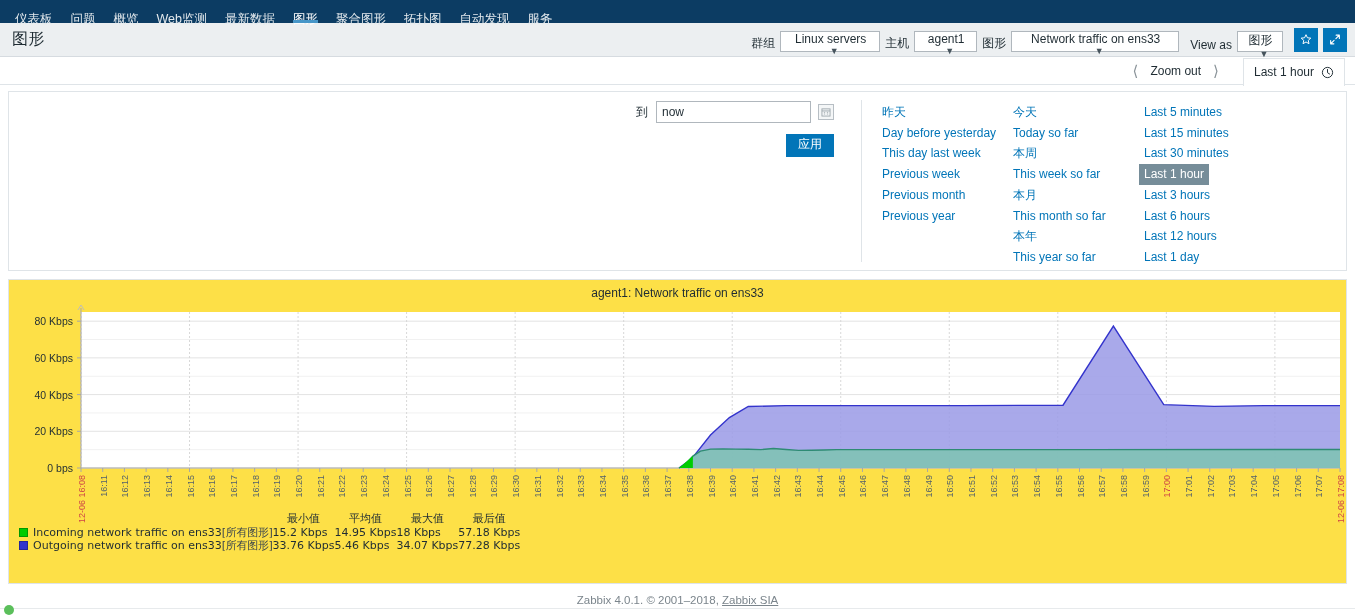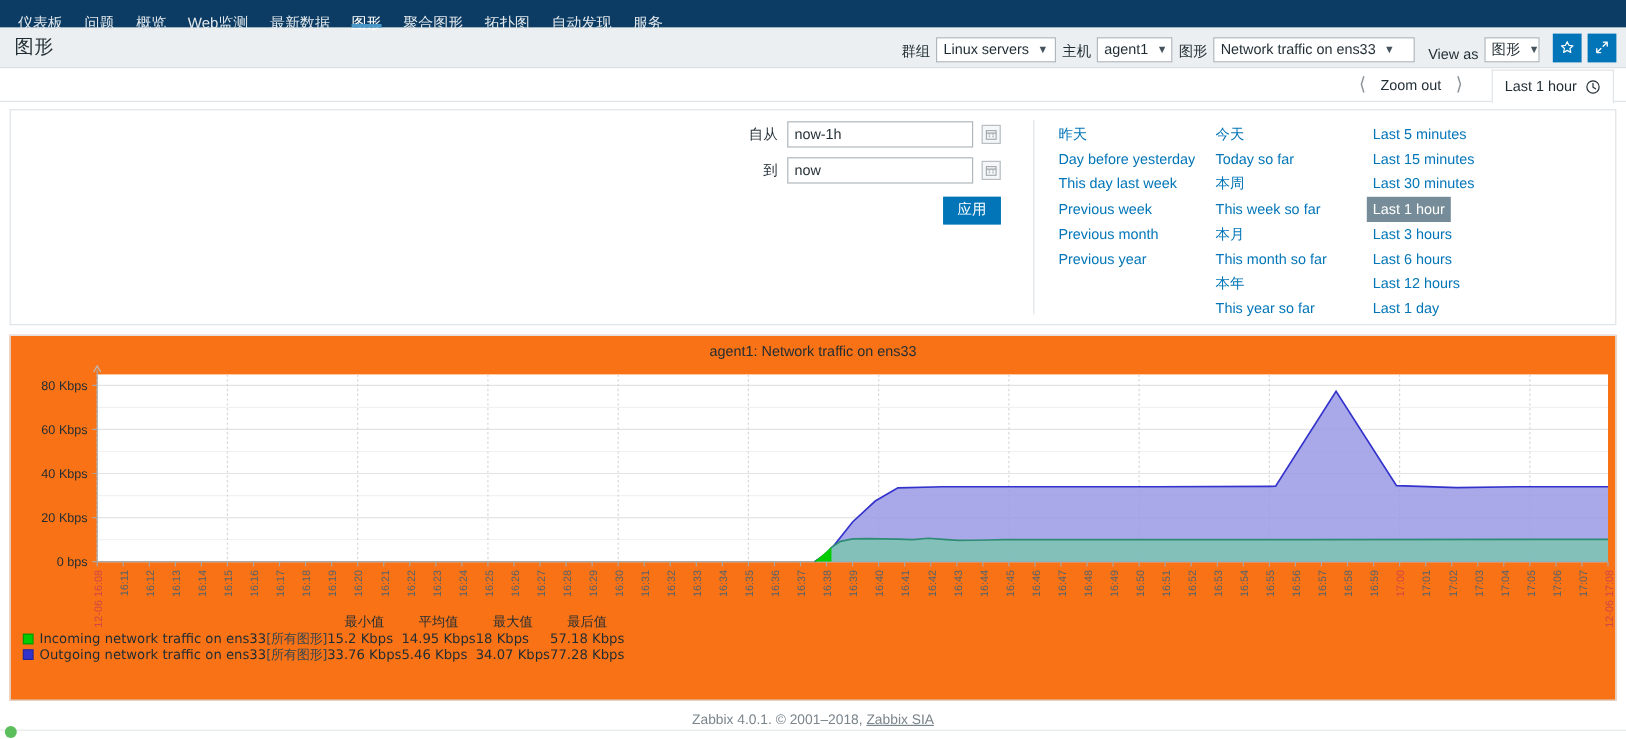--- a/index.html
+++ b/index.html
@@ -62,20 +62,21 @@
   .fakeselect {
     height: 21px;
     background: #ffffff;
     border: 1px solid #b0b7bd;
     display: inline-flex; align-items: center;
     padding: 0 4px 0 5px;
     font-size: 12px;
     color: #1f2c33;
     cursor: pointer;
     white-space: nowrap;
+    flex-direction: column;
   }
   .fakeselect .caret {
     margin-left: 7px;
     font-size: 9px;
     color: #46535c;
   }
   .sqbtn {
     width: 24px; height: 24px;
     background: #0275b8;
     border: none;
@@ -210,21 +211,21 @@
   .preset.selected {
     background: #768d99;
     color: #ffffff;
     padding: 0 5px;
     margin-left: -5px;
   }
 
   
   #graphpanel {
     margin: 8px 8px 0 8px;
-    background: #f97316;
+    background: #fde047;
     border: 1px solid #dfe4e8;
     height: 305px;
     position: relative;
   }
   #graph-title {
     text-align: center;
     font-size: 12px;
     color: #1f2c33;
     padding-top: 6px;
   }
@@ -379,31 +380,20 @@
     <svg class="clock-ic" width="13" height="13" viewBox="0 0 16 16">
       <circle cx="8" cy="8" r="6.3" fill="none" stroke="#1f2c33" stroke-width="1.2"></circle>
       <path d="M8 4.3V8.2l2.6 1.7" fill="none" stroke="#1f2c33" stroke-width="1.2" stroke-linecap="round"></path>
     </svg>
   </div>
 </div>
 
 <div id="filterpanel">
 
   <div id="filter-left">
-    <div class="frow">
-      <span class="flabel">自从</span>
-      <input class="finput" value="now-1h" style="">
-      <span class="cal-btn">
-        <svg width="10" height="10" viewBox="0 0 16 16">
-          <rect x="1.5" y="3" width="13" height="11.5" fill="none" stroke="#9aa3a9" stroke-width="1.4"></rect>
-          <path d="M1.5 6.3h13" stroke="#9aa3a9" stroke-width="1.4"></path>
-          <path d="M4.6 8.6h2M9.4 8.6h2M4.6 11.2h2M9.4 11.2h2" stroke="#9aa3a9" stroke-width="1.3"></path>
-        </svg>
-      </span>
-    </div>
 
     <div class="frow">
       <span class="flabel">到</span>
       <input class="finput" value="now" style="">
       <span class="cal-btn">
         <svg width="10" height="10" viewBox="0 0 16 16">
           <rect x="1.5" y="3" width="13" height="11.5" fill="none" stroke="#9aa3a9" stroke-width="1.4"></rect>
           <path d="M1.5 6.3h13" stroke="#9aa3a9" stroke-width="1.4"></path>
           <path d="M4.6 8.6h2M9.4 8.6h2M4.6 11.2h2M9.4 11.2h2" stroke="#9aa3a9" stroke-width="1.3"></path>
         </svg>

